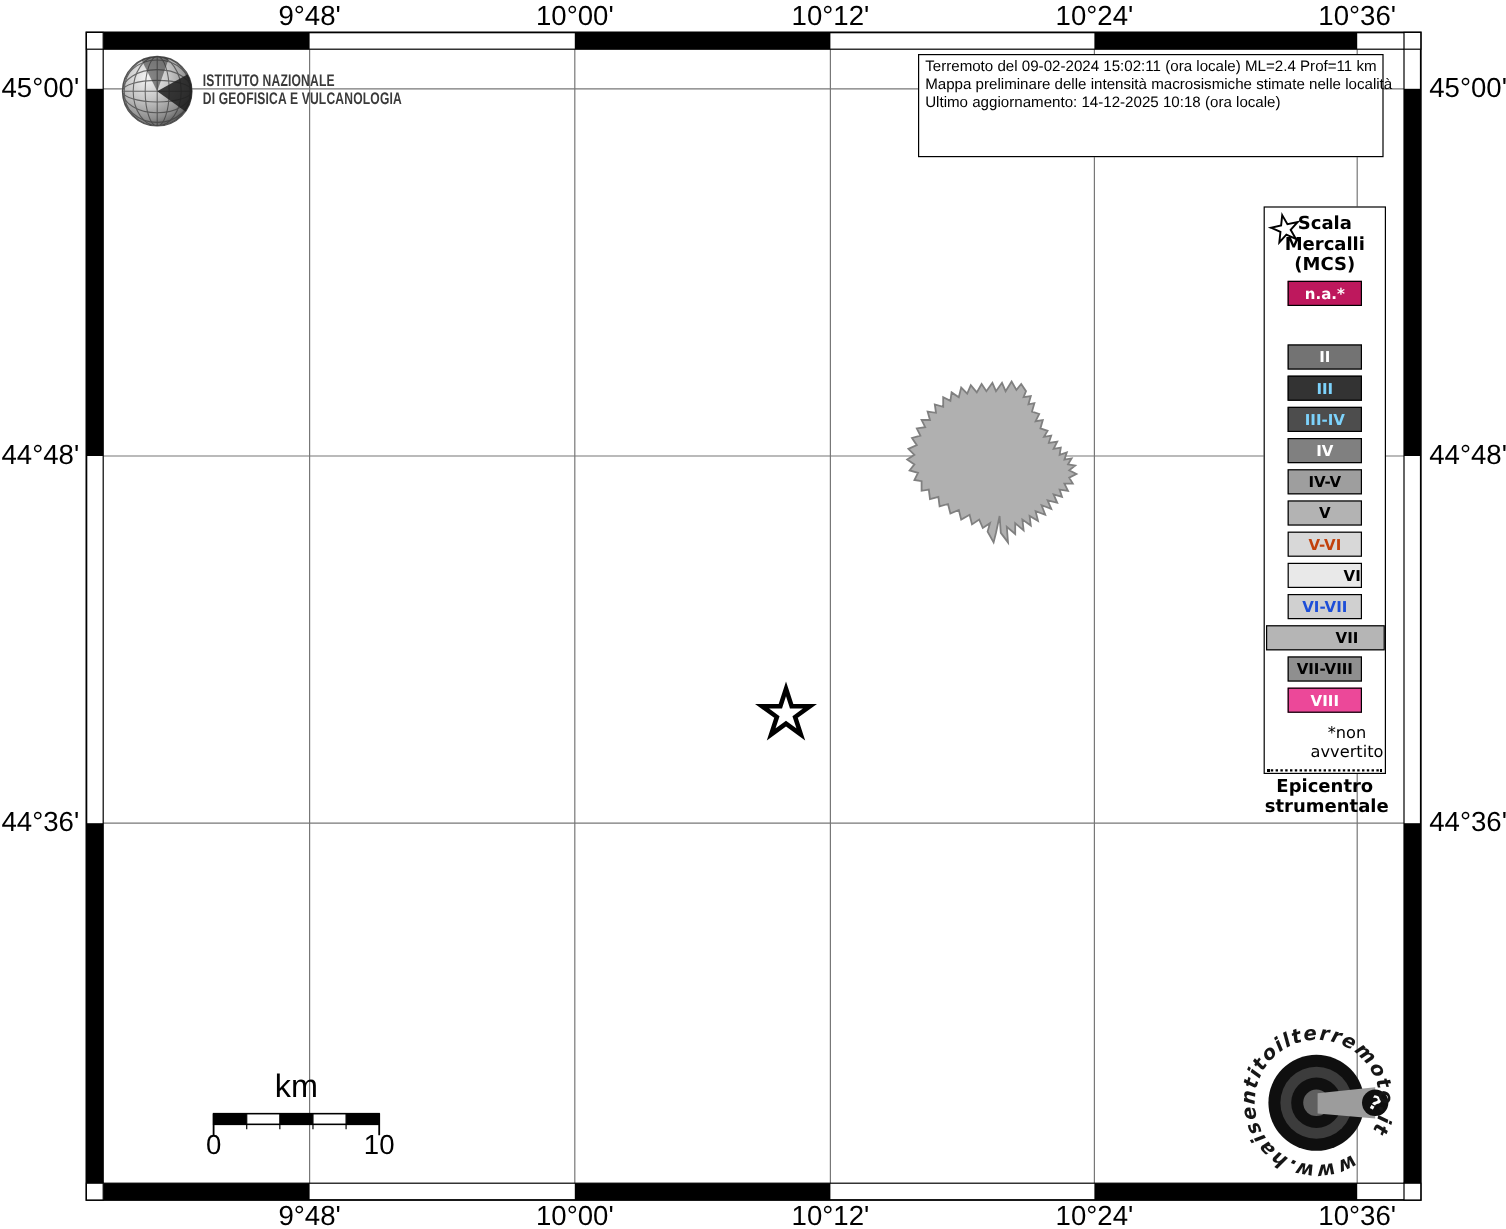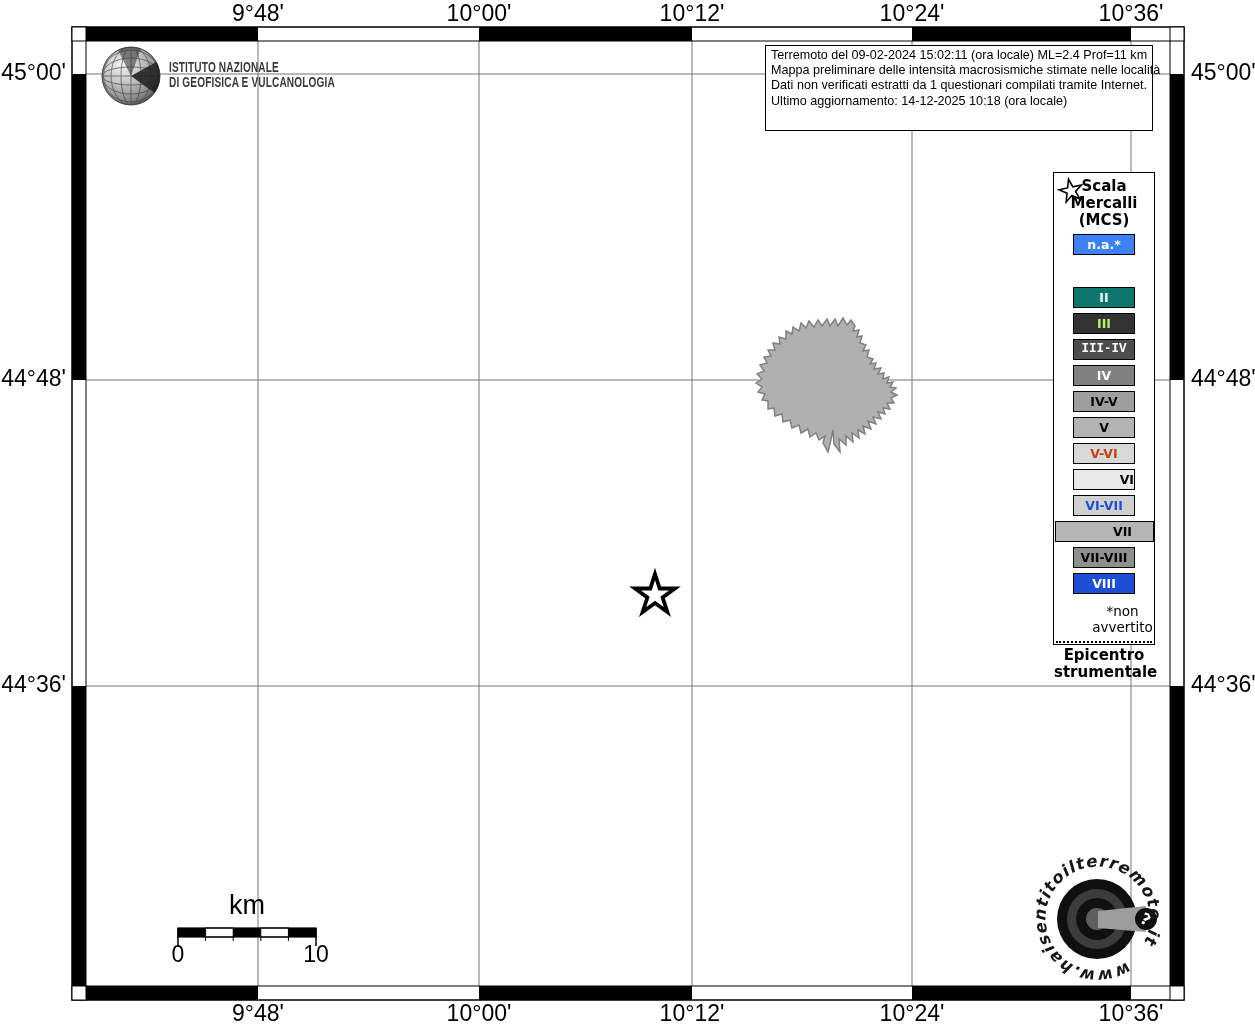--- a/index.html
+++ b/index.html
@@ -160,43 +160,42 @@
   <span class="coord right" style="top:686px">44°36'</span>
 
   <div class="ingv-text">
     <div>ISTITUTO NAZIONALE</div>
     <div>DI GEOFISICA E VULCANOLOGIA</div>
   </div>
 
   <div class="info-box">
     <div>Terremoto del 09-02-2024 15:02:11 (ora locale) ML=2.4 Prof=11 km</div>
     <div>Mappa preliminare delle intensità macrosismiche stimate nelle località</div>
-    <div>Dati non verificati estratti da 1 questionari compilati tramite Internet.</div>
     <div>Ultimo aggiornamento: 14-12-2025 10:18 (ora locale)</div>
   </div>
 
   <div class="legend">
     <div class="legend-title">
       <div>Scala</div>
       <div>Mercalli</div>
       <div>(MCS)</div>
     </div>
-    <div class="legend-item" style="background-color: #3b82f6; color: rgb(255, 255, 255);">n.a.*</div>
-    <div class="legend-item" style="background-color: #0f766e; color: rgb(255, 255, 255); margin-top: 32px;">II</div>
-    <div class="legend-item" style="background-color: rgb(51, 51, 51); color: #bef264;">III</div>
-    <div class="legend-item" style="background-color: rgb(77, 77, 77); color: #ffffff; font-family: Liberation Mono, monospace;">III-IV</div>
+    <div class="legend-item" style="background-color: #be185d; color: rgb(255, 255, 255);">n.a.*</div>
+    <div class="legend-item" style="background-color: #737373; color: rgb(255, 255, 255); margin-top: 32px;">II</div>
+    <div class="legend-item" style="background-color: rgb(51, 51, 51); color: #7dd3fc;">III</div>
+    <div class="legend-item" style="background-color: rgb(77, 77, 77); color: #7dd3fc;">III-IV</div>
     <div class="legend-item" style="background-color: rgb(128, 128, 128); color: rgb(255, 255, 255);">IV</div>
     <div class="legend-item" style="background-color: rgb(158, 158, 158); color: rgb(0, 0, 0);">IV-V</div>
     <div class="legend-item" style="background-color: rgb(179, 179, 179); color: rgb(0, 0, 0);">V</div>
     <div class="legend-item" style="background-color: rgb(216, 216, 216); color: #c2410c;">V-VI</div>
     <div class="legend-item" style="background-color: rgb(233, 233, 233); color: rgb(0, 0, 0); text-align: right;">VI</div>
     <div class="legend-item" style="background-color: rgb(208, 208, 208); color: #1d4ed8;">VI-VII</div>
     <div class="legend-item" style="background-color: rgb(181, 181, 181); color: rgb(0, 0, 0); padding-left: 37px;">VII</div>
     <div class="legend-item" style="background-color: rgb(143, 143, 143); color: rgb(0, 0, 0);">VII-VIII</div>
-    <div class="legend-item" style="background-color: #1d4ed8; color: rgb(255, 255, 255);">VIII</div>
+    <div class="legend-item" style="background-color: #ec4899; color: rgb(255, 255, 255);">VIII</div>
     <div class="legend-foot">*non avvertito</div>
     <hr class="legend-sep">
     <div class="legend-epi">
       <div>Epicentro</div>
       <div>strumentale</div>
     </div>
     <svg class="legend-star" width="34" height="32" viewBox="-17 -16 34 32">
       <path transform="rotate(-12)" d="M0,-12 L2.7,-3.7 L11.4,-3.7 L4.35,1.4 L7.05,9.7 L0,4.6 L-7.05,9.7 L-4.35,1.4 L-11.4,-3.7 L-2.7,-3.7 Z" fill="#fff" stroke="#000" stroke-width="1.6"></path>
     </svg>
   </div>

